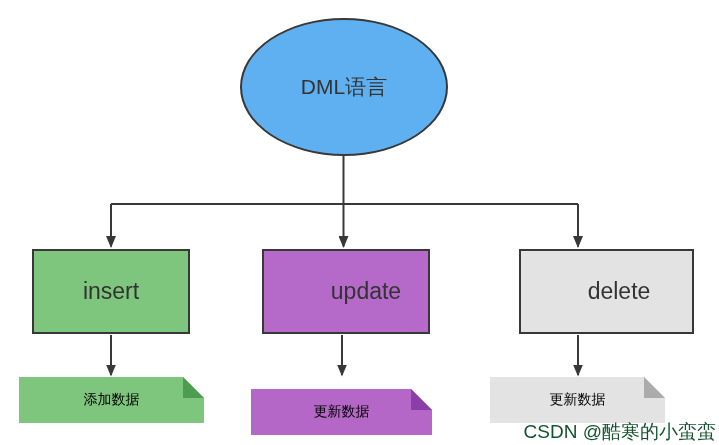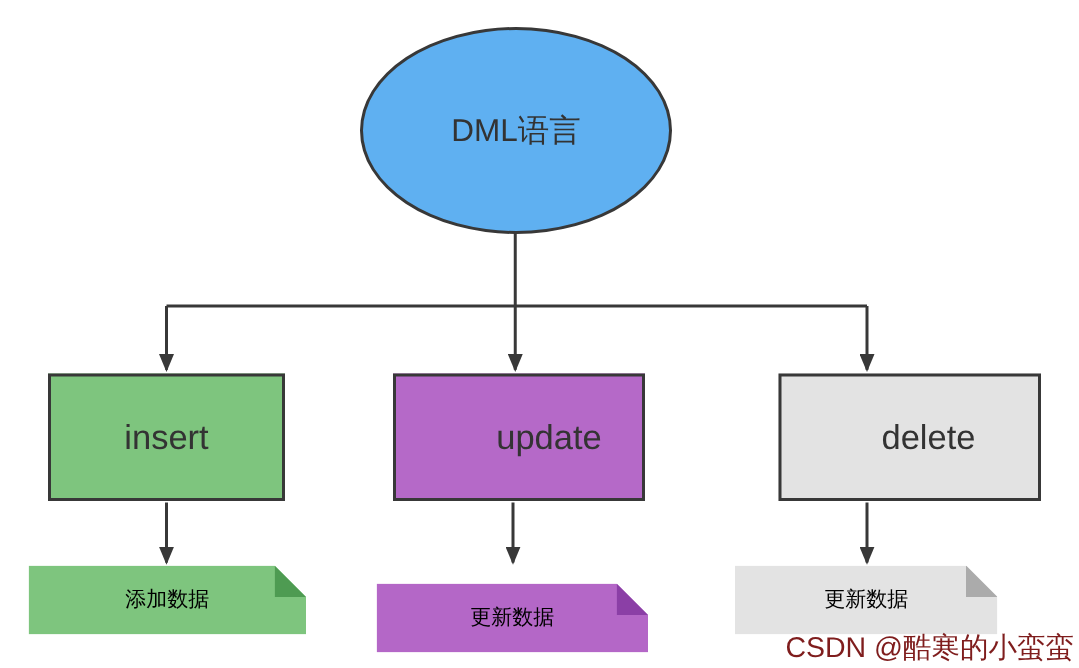--- a/index.html
+++ b/index.html
@@ -137,15 +137,15 @@
     <div class="note-fold" style="background-color: rgb(139, 63, 166);"></div>
     <div class="note-label">更新数据</div>
   </div>
 
   <div class="note note-del">
     <div class="note-body" style="background-color: rgb(227, 227, 227);"></div>
     <div class="note-fold" style="background-color: rgb(171, 171, 171);"></div>
     <div class="note-label">更新数据</div>
   </div>
 
-  <div class="watermark" style="color: #7f1d1d;">CSDN @酷寒的小蛮蛮</div>
+  <div class="watermark" style="color: #14532d;">CSDN @酷寒的小蛮蛮</div>
 
 </div>
 
 </body></html>

